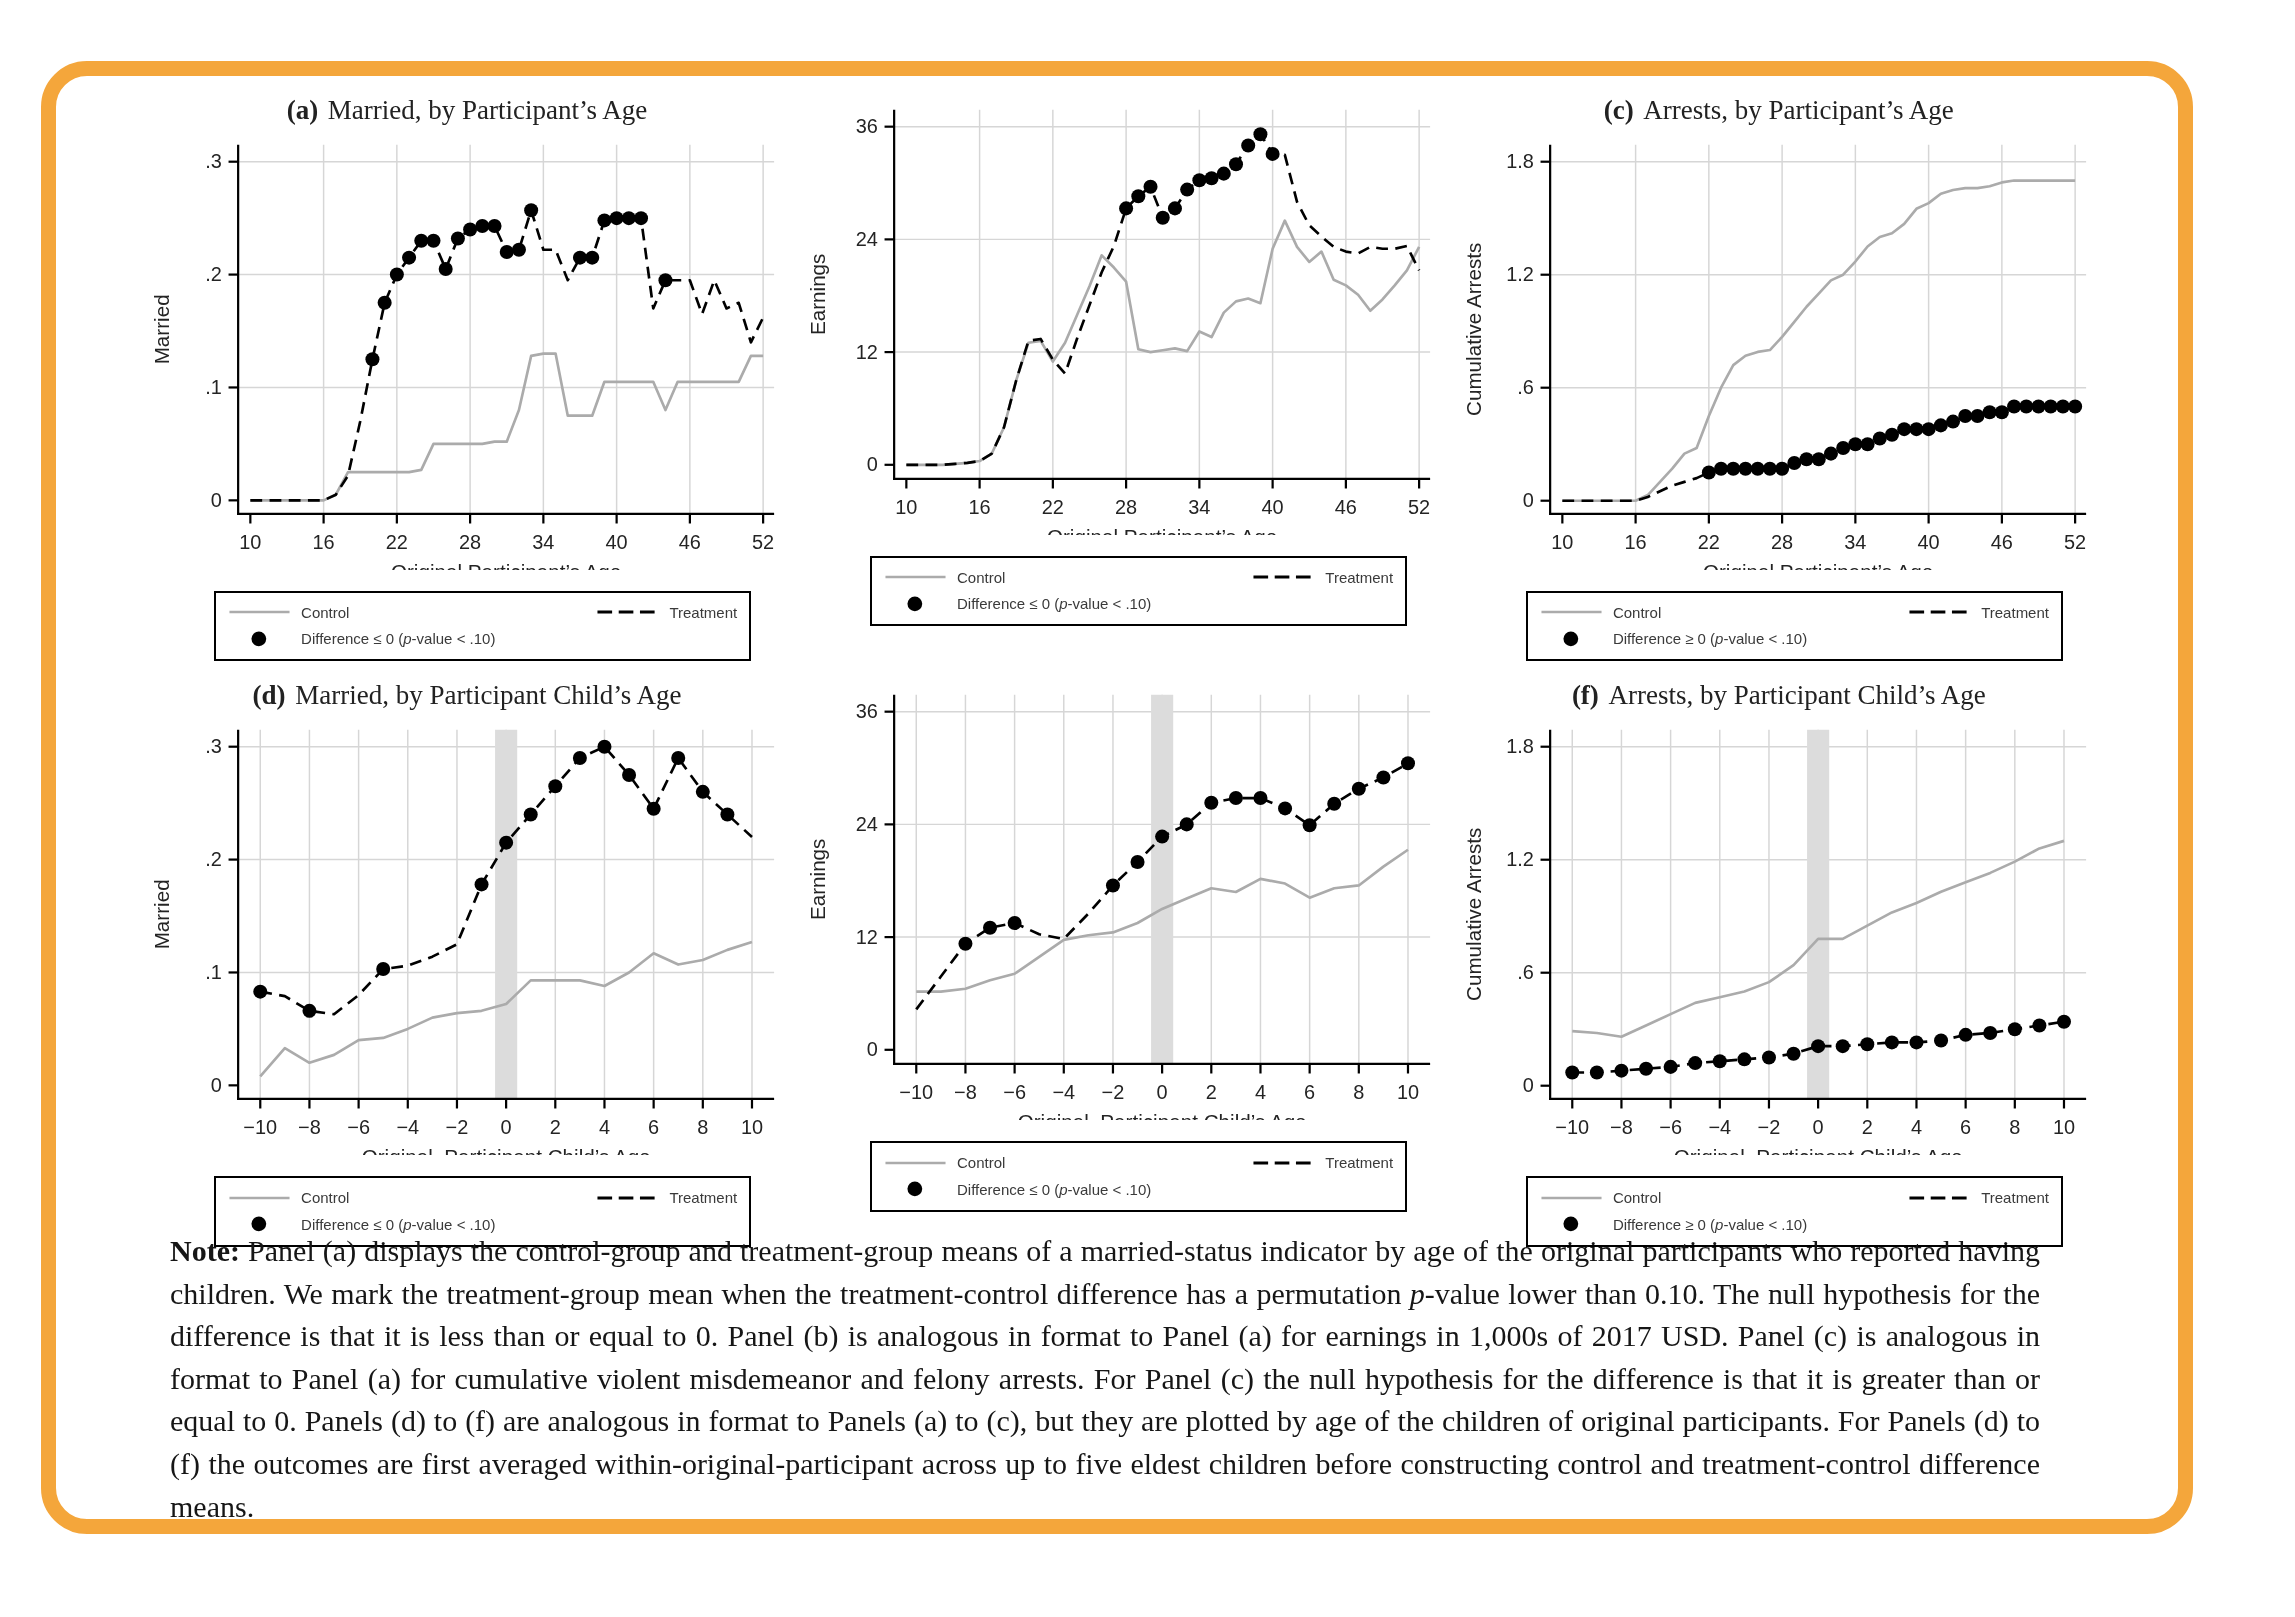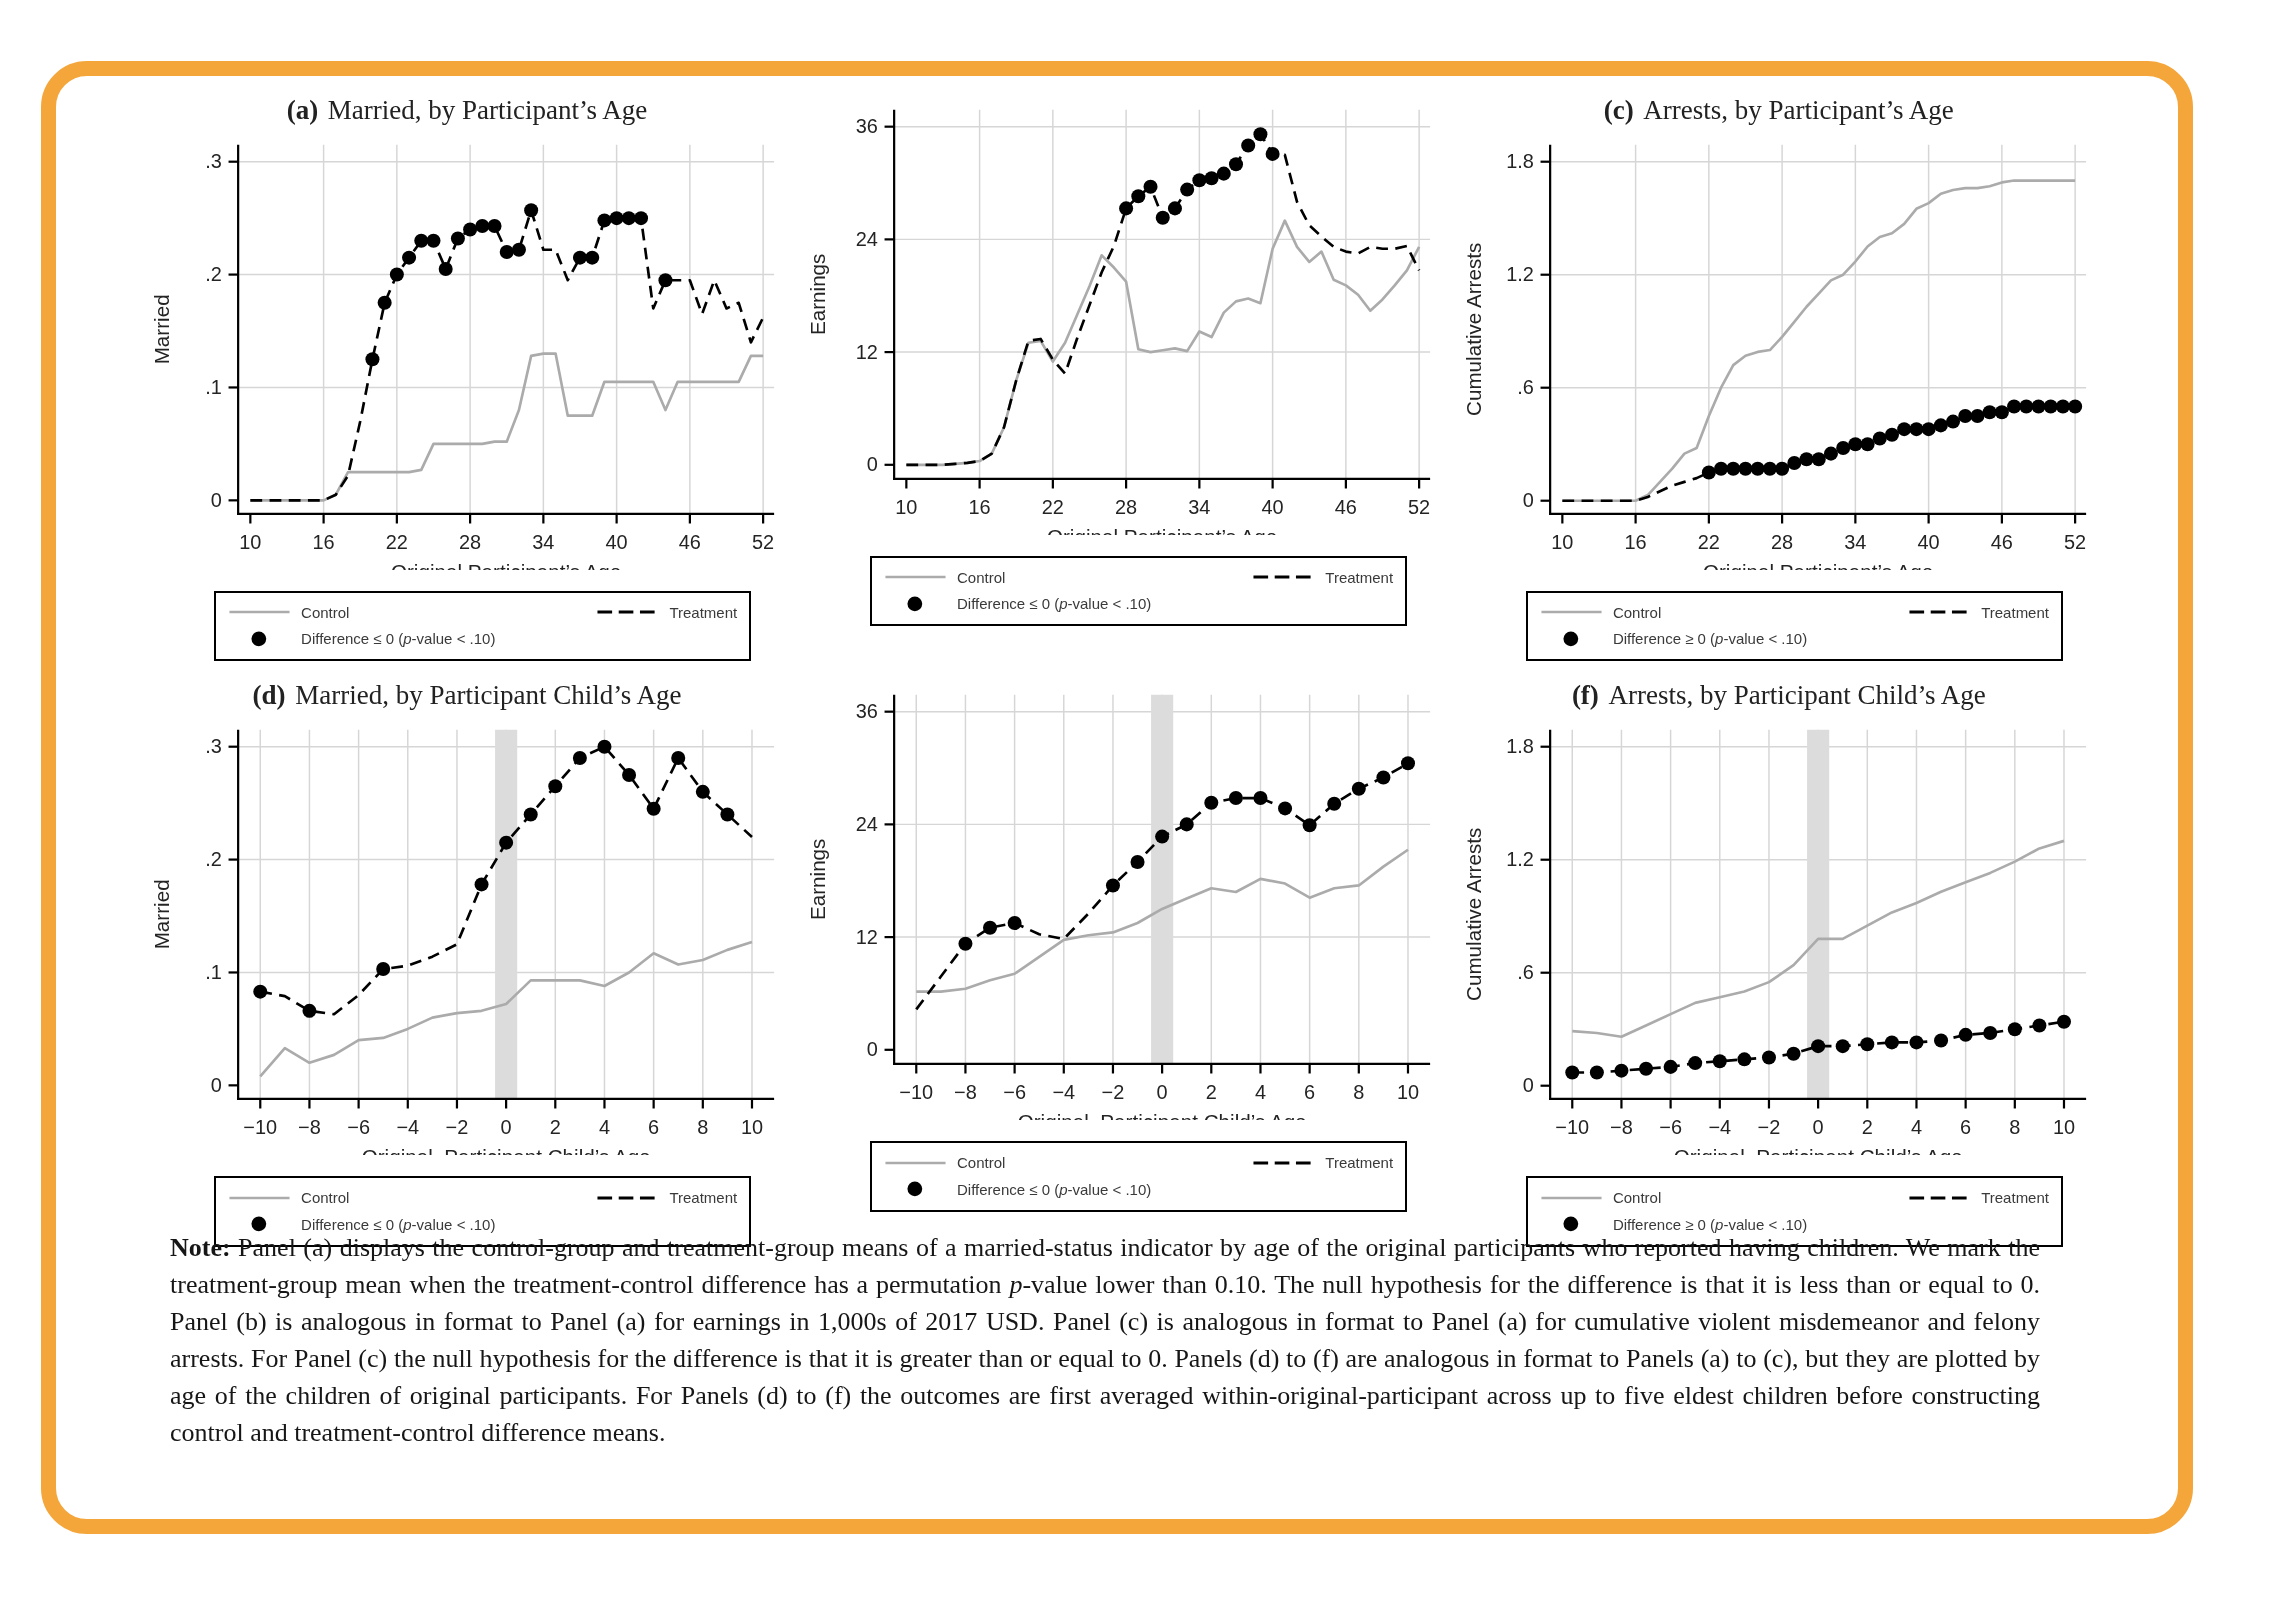--- a/index.html
+++ b/index.html
@@ -14,21 +14,21 @@
   .plab { font-weight:bold; margin-right:9.6px; }
   svg.chart { width:650px; height:440px; display:block; }
   svg.chart text { font-family:"Liberation Sans", sans-serif; }
   .legend { margin:21px 0 0 72px; width:537px; border:2.2px solid #000; background:#fff;
             padding:5.9px 11.8px 7.4px 11.8px; box-sizing:border-box; color:#3a3a3a; font-size:15px; }
   .lrow { display:flex; align-items:center; height:26.6px; }
   .lsamp { width:63px; display:flex; justify-content:center; align-items:center; flex:0 0 63px; }
   .ltext { margin-left:10.3px; white-space:nowrap; }
   .lspacer { flex:1 1 auto; }
   .note { position:absolute; left:170px; top:1230px; width:1870px;
-          font-family:"Liberation Serif", serif; font-size:26px; line-height:1.42;
+          font-family:"Liberation Serif", serif; font-size:30px; line-height:1.42;
           color:#161616; text-align:justify; margin:0; }
   .note .b { font-weight:bold; }
   .note .i { font-style:italic; }
   .legend i { font-style:italic; }
 </style>
 </head>
 <body>
 
 <div class="frame" style="border-color: rgb(244, 166, 59);"></div>
 

